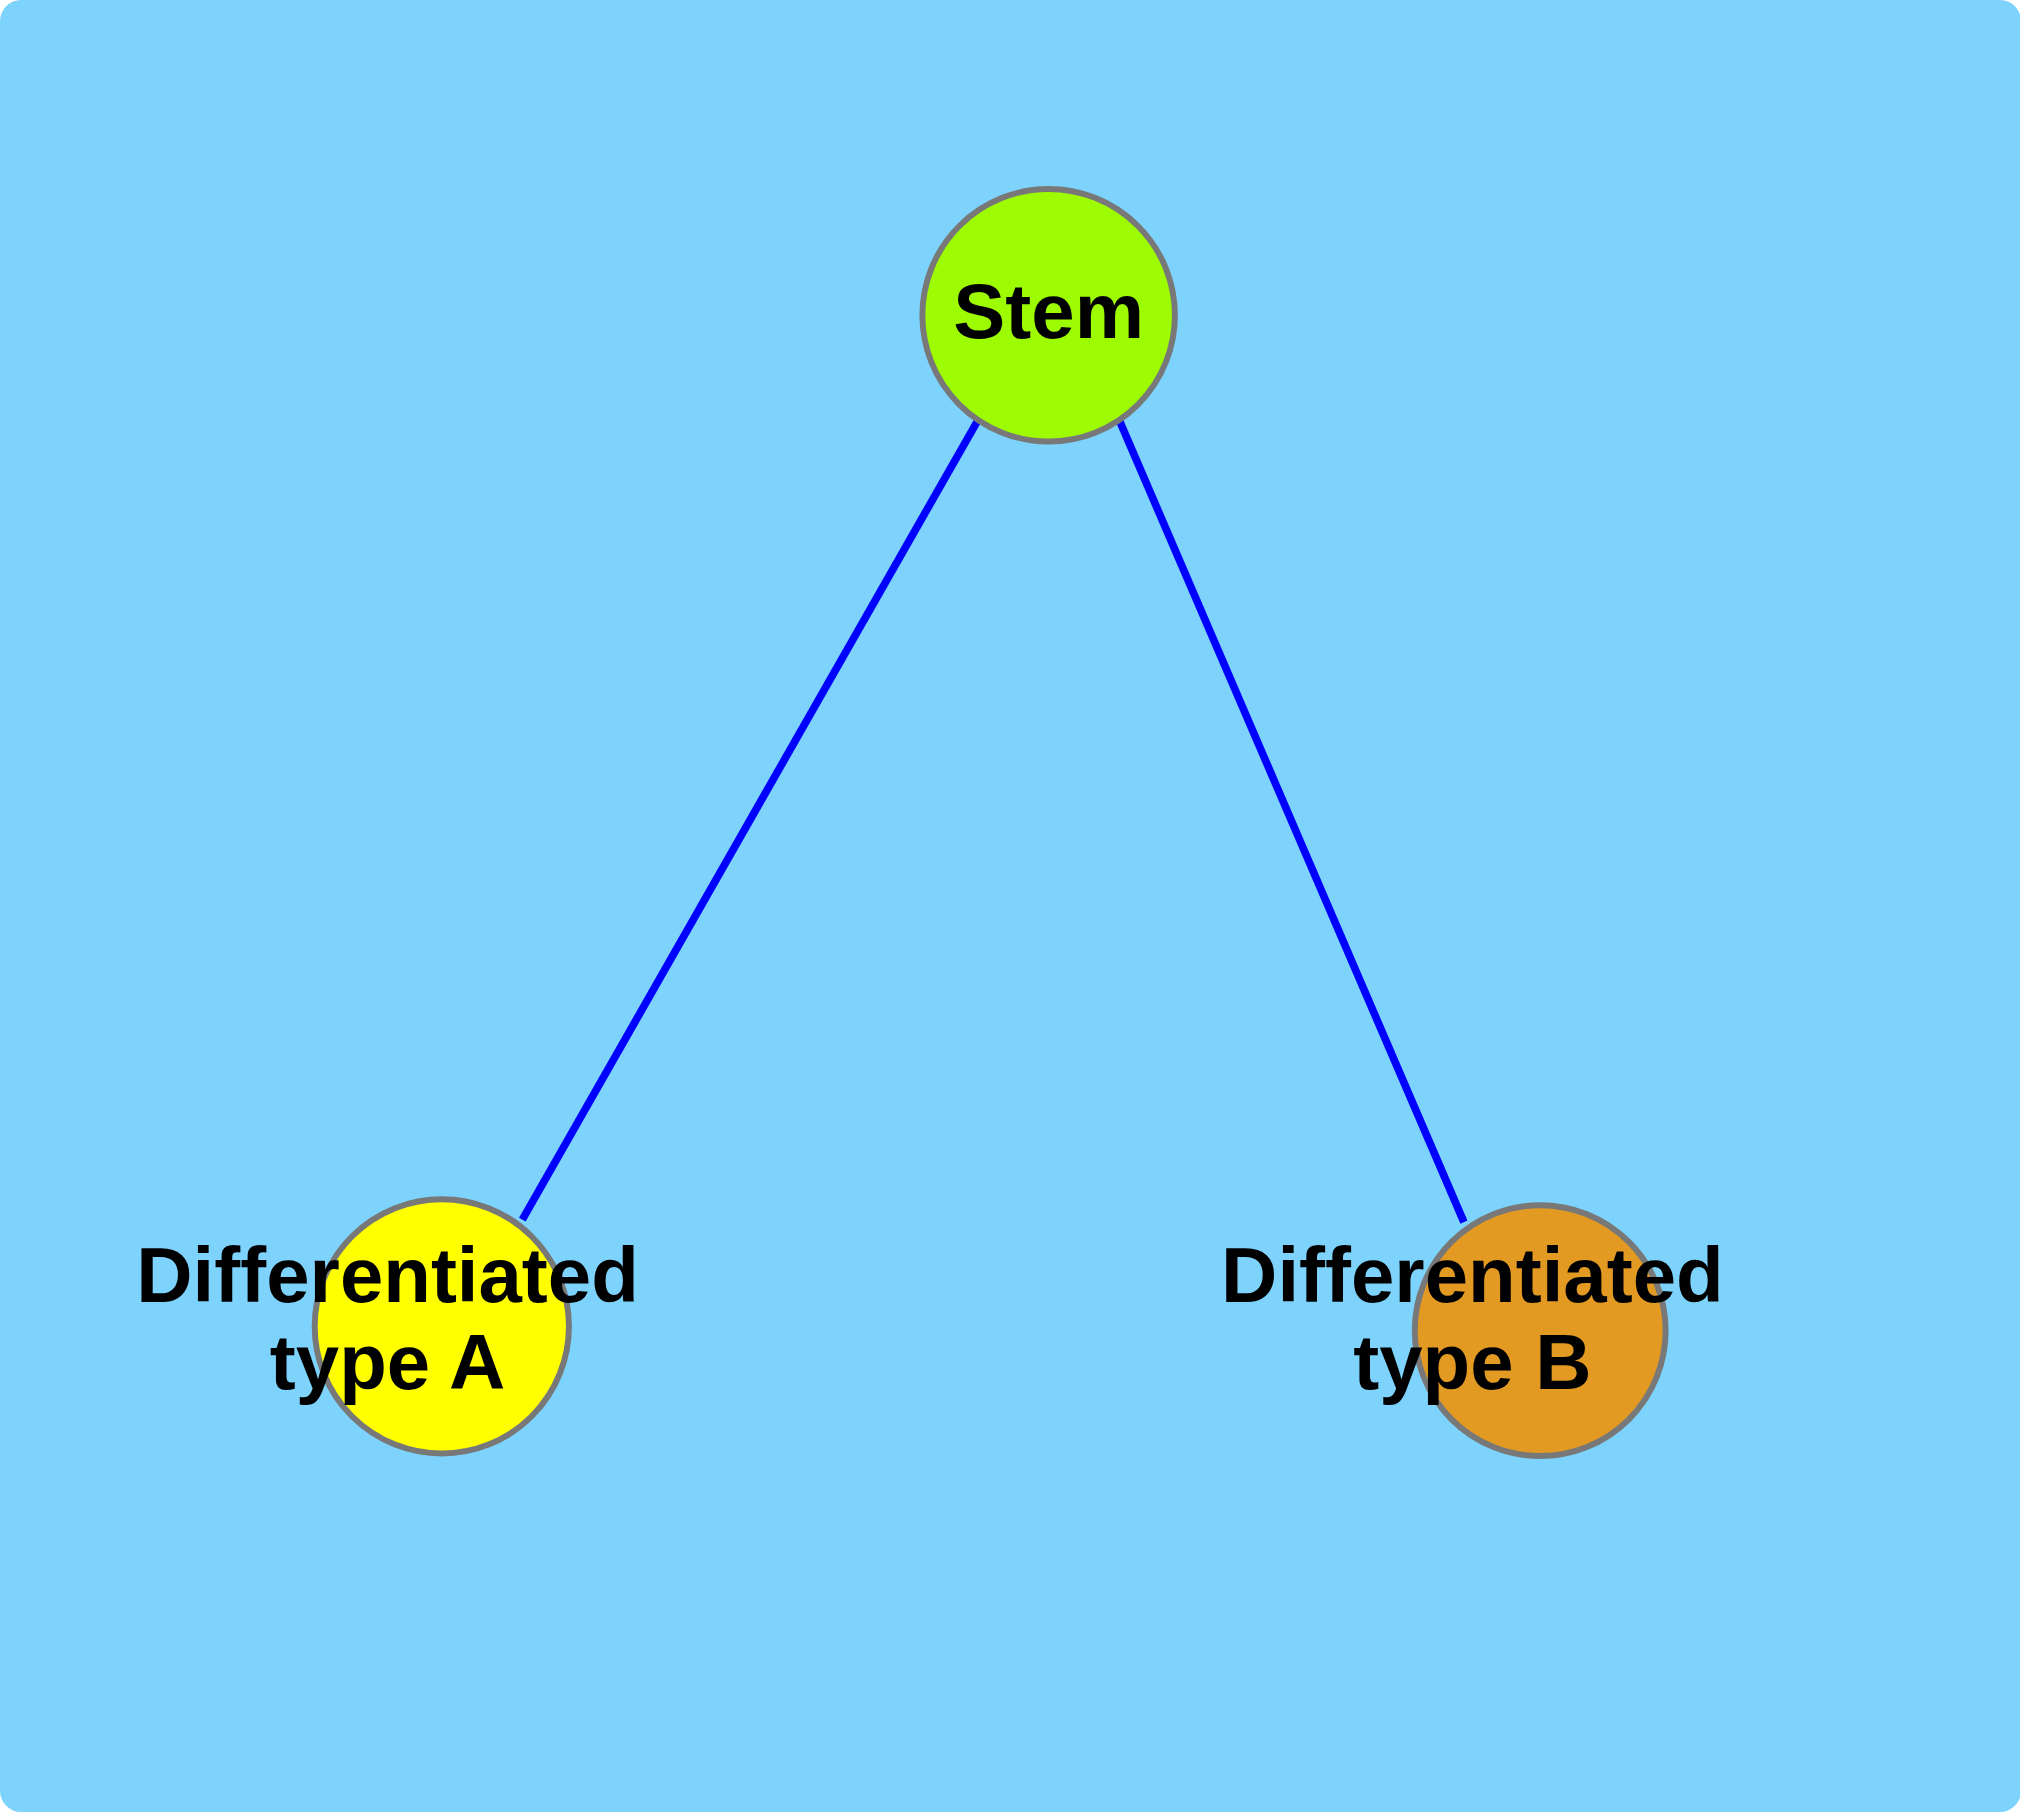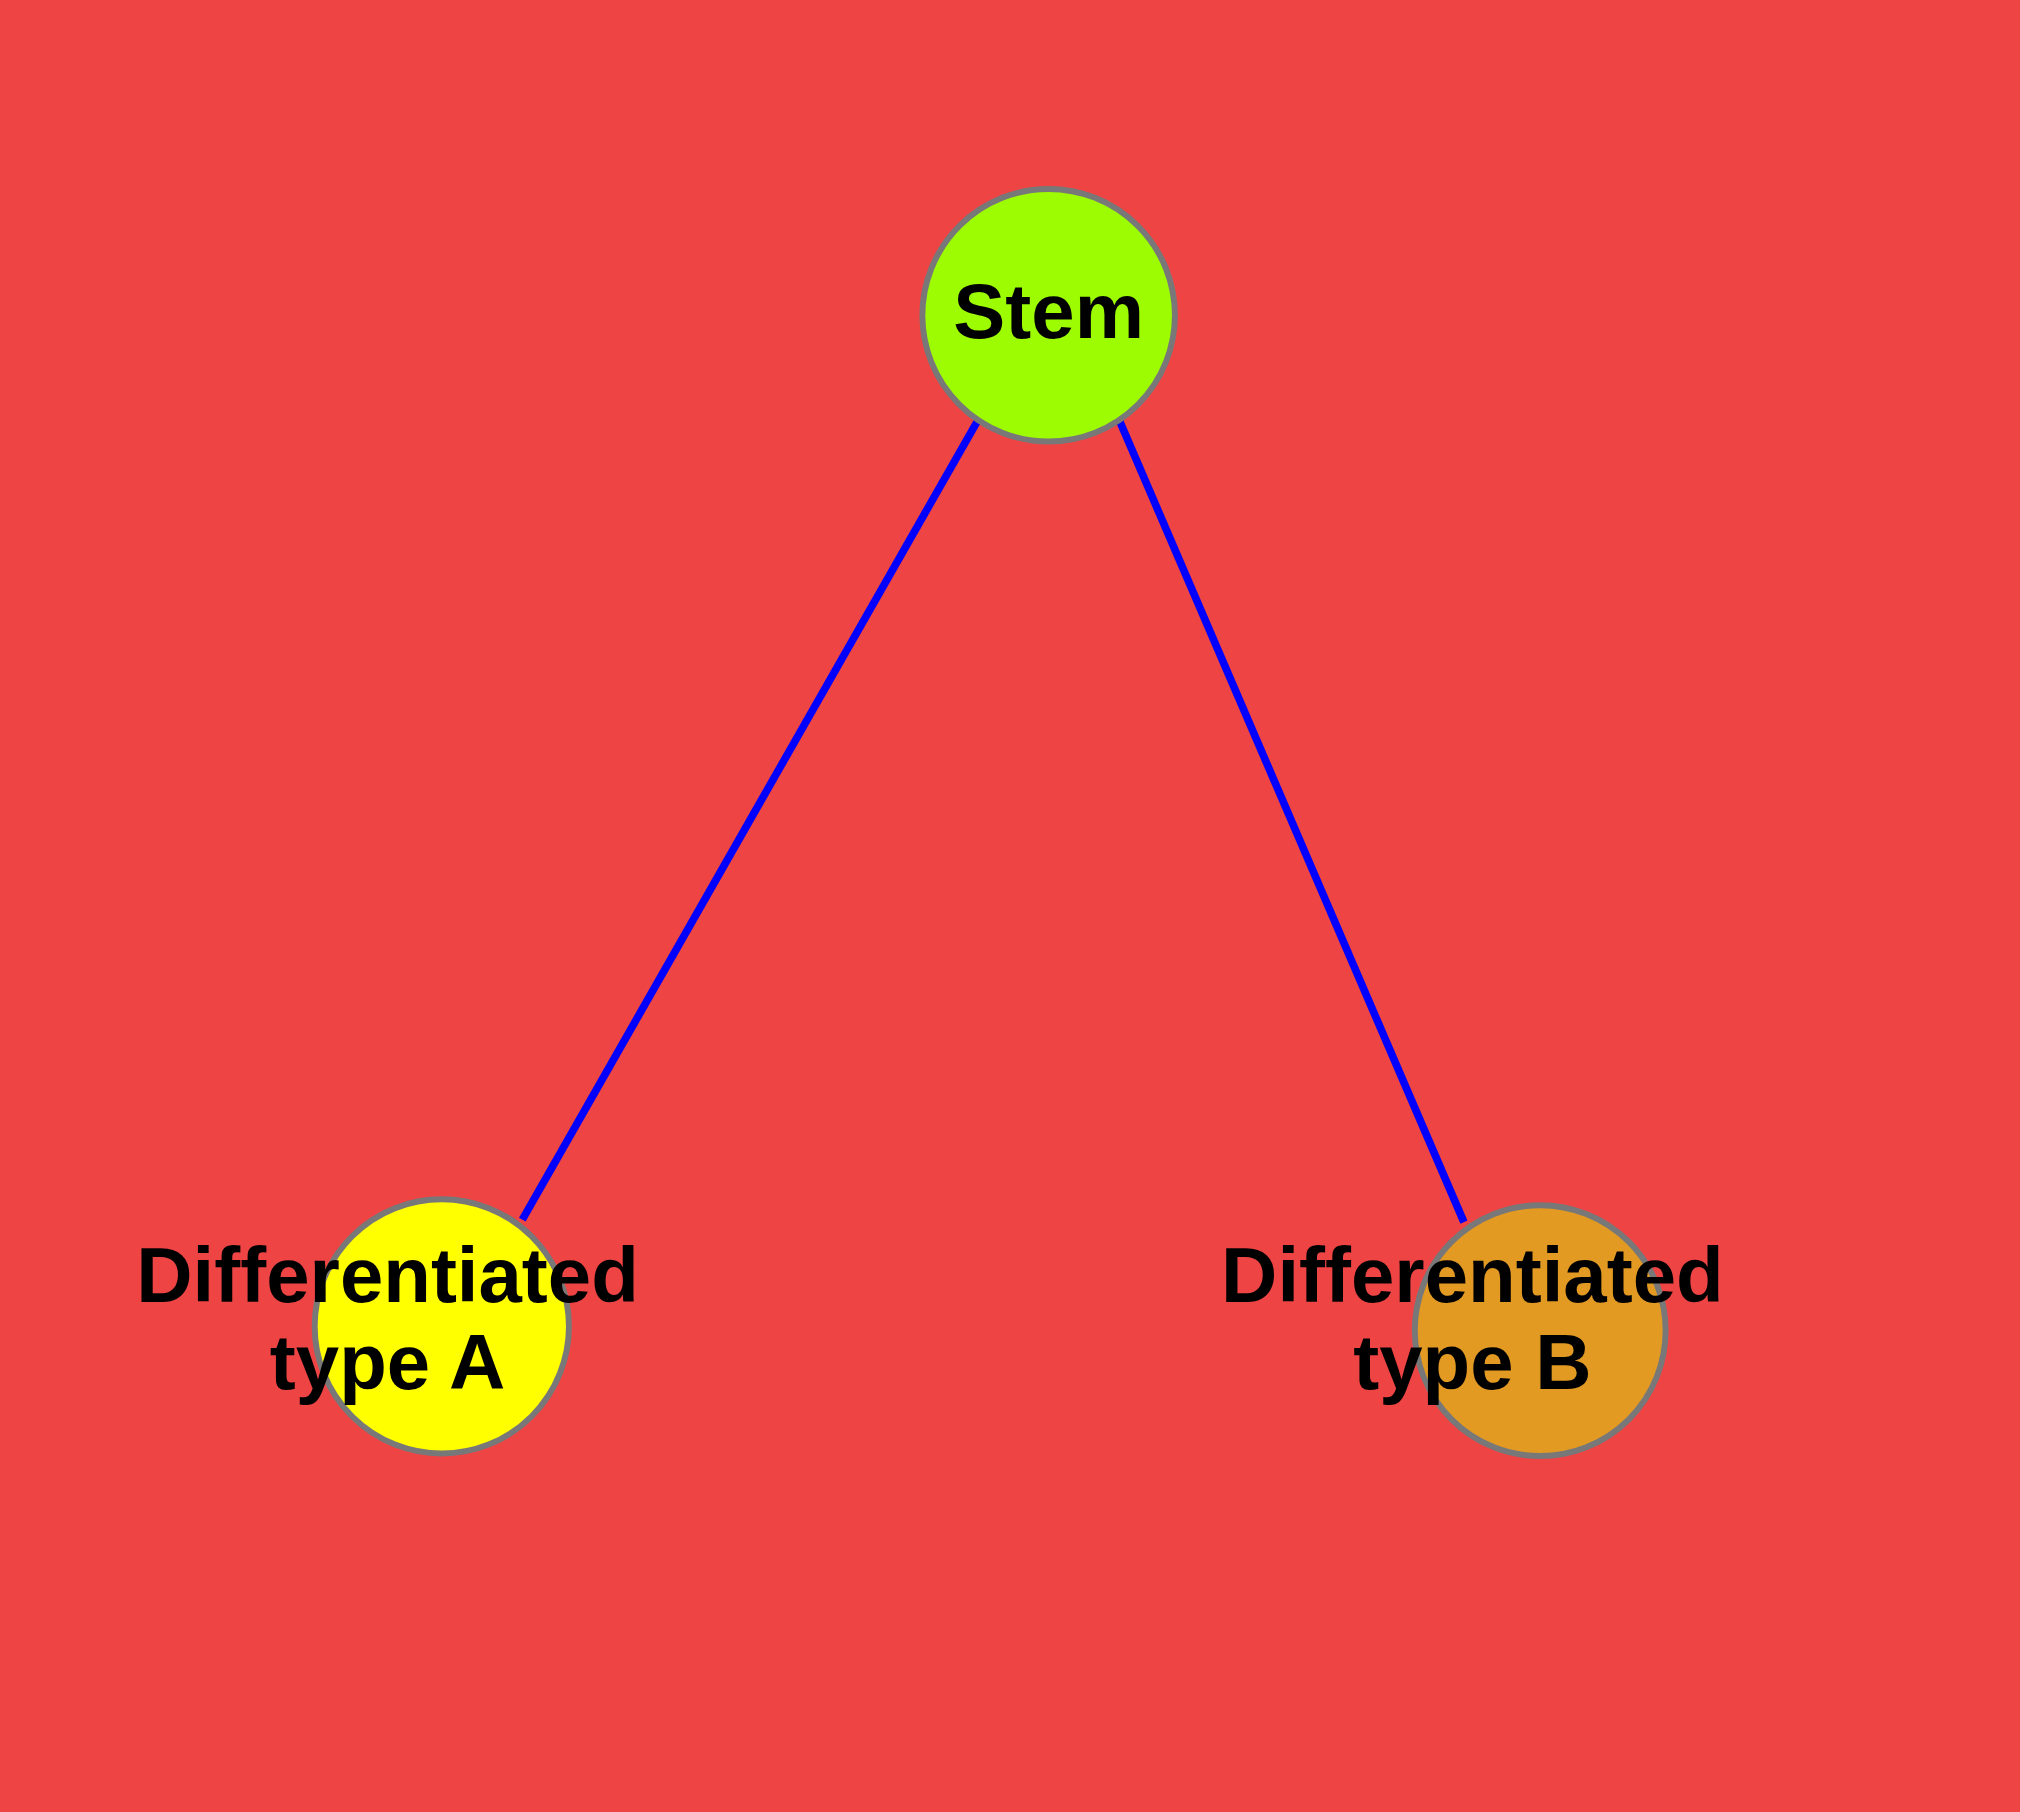--- a/index.html
+++ b/index.html
@@ -4,23 +4,24 @@
 <style>
   html, body {
     margin: 0;
     padding: 0;
     background: #ffffff;
   }
   #canvas {
     position: relative;
     width: 2021px;
     height: 1812px;
-    background: #ef4444;
+    background: #7dd3fc;
     overflow: hidden;
     font-family: "Liberation Sans", sans-serif;
+    border-radius: 21px;
   }
   #graph-svg {
     position: absolute;
     left: 0;
     top: 0;
     width: 2021px;
     height: 1812px;
   }
   .node-label {
     font-family: "Liberation Sans", sans-serif;

